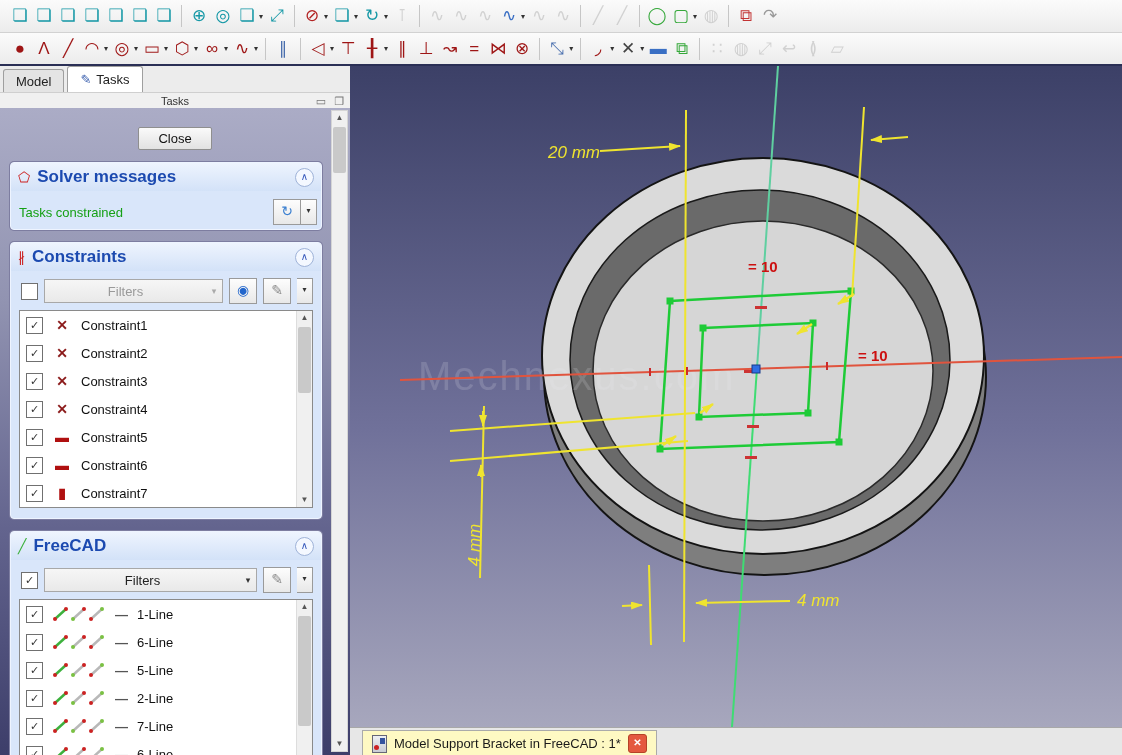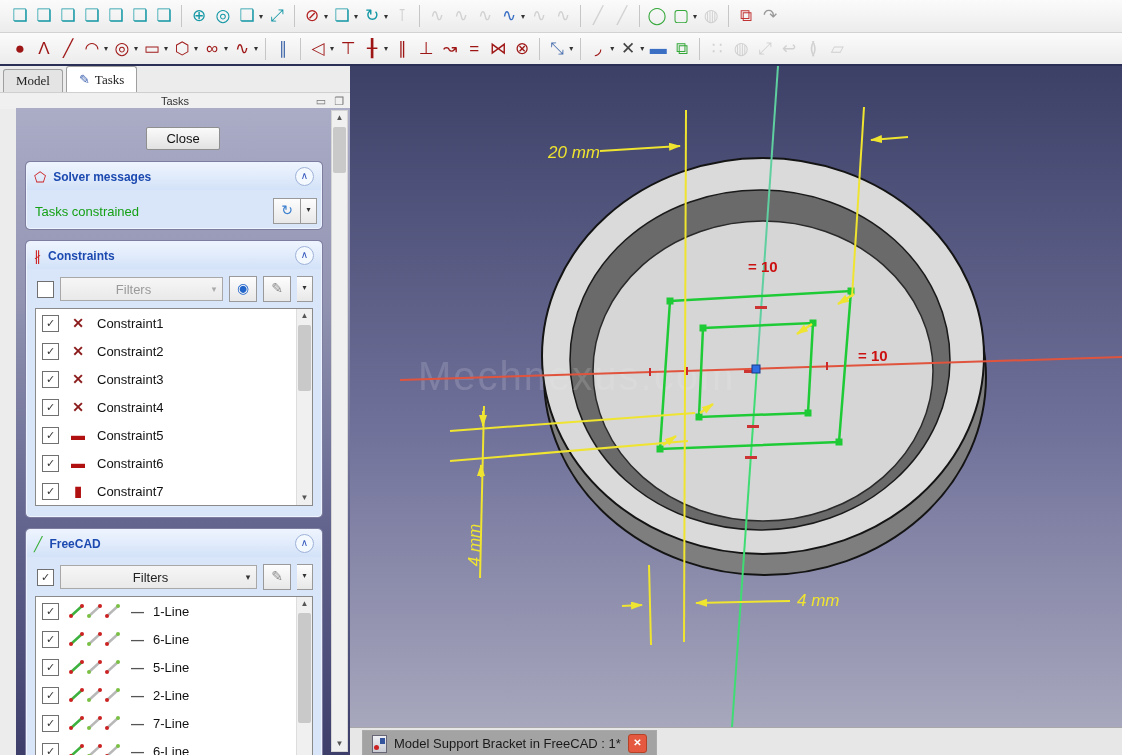--- a/index.html
+++ b/index.html
@@ -14,44 +14,44 @@
   .tb{display:inline-flex;align-items:center;height:26px;padding:0 1px;border-radius:3px;cursor:default;}
   .tb .glyph{font-size:17px;width:22px;text-align:center;line-height:26px;}
   .tb.disabled .glyph{opacity:.45;filter:grayscale(1);}
   .tb .dd{font-size:8px;color:#333;margin:0 1px;}
   .tbsep{width:1px;height:22px;background:#c6c6c6;margin:0 5px;flex:0 0 auto;}
 
   
   .sidebar{position:absolute;left:0;top:66px;width:350px;bottom:0;background:#ececec;}
   .side-tabs{height:26px;display:flex;align-items:flex-end;background:#ececec;padding-left:3px;gap:3px;}
   .stab{height:22px;display:flex;align-items:center;gap:5px;padding:0 12px;border:1px solid #9f9f9f;
-    border-bottom:none;border-radius:3px 3px 0 0;background:#e4e4e4;font-size:13px;color:#222;font-family:Liberation Serif, serif;}
+    border-bottom:none;border-radius:3px 3px 0 0;background:#e4e4e4;font-size:13px;color:#222;}
   .stab.active{background:#fff;height:25px;}
   .stab .picon{color:#3a5fae;font-size:13px;}
   .titlebar{height:16px;background:#f0f0f0;border-top:1px solid #cfcfcf;position:relative;
     text-align:center;font-size:11px;color:#333;line-height:16px;}
   .titlebar .winbtns{position:absolute;right:6px;top:0;display:flex;gap:8px;color:#777;font-size:11px;}
   .panel-body{position:absolute;left:0;right:0;top:42px;bottom:0;overflow:hidden;
-    background:linear-gradient(180deg,#abacc6 0%,#9193b1 30%,#63648e 65%,#3d3e6a 100%);margin-left:16px;}
+    background:linear-gradient(180deg,#abacc6 0%,#9193b1 30%,#63648e 65%,#3d3e6a 100%);}
   .vscroll{position:absolute;right:2px;top:3px;bottom:3px;width:15px;background:#f0f0f0;
     border:1px solid #d5d5d5;font-size:8px;color:#555;}
   .vscroll .sa{position:absolute;left:0;right:0;height:14px;text-align:center;line-height:14px;background:#f0f0f0;}
   .vscroll .sa.up{top:0;} .vscroll .sa.dn{bottom:0;}
   .vscroll .thumb{position:absolute;left:1px;right:1px;background:#c9c9c9;border-radius:2px;}
 
   .btn-close{display:block;margin:19px auto 6px auto;width:74px;height:23px;
     background:linear-gradient(#fafafa,#e2e2e2);border:1px solid #8f8f8f;border-radius:2px;
     font-family:"Liberation Sans",sans-serif;font-size:13px;color:#111;}
 
   .section{margin:12px 28px 0 10px;background:#d9e6fa;border:1px solid #eef4ff;border-radius:4px;
     box-shadow:0 0 0 1px #7d7da0;overflow:hidden;}
   .sec-head{display:flex;align-items:center;gap:7px;padding:4px 7px;
     background:linear-gradient(#eef4fe,#d3e2f8);}
   .sec-head .sicon{font-size:14px;}
-  .sec-title{font-weight:bold;color:#1c4ab0;font-size:12px;text-align:center;}
+  .sec-title{font-weight:bold;color:#1c4ab0;font-size:17px;text-align:center;}
   .collapse{margin-left:auto;width:17px;height:17px;border-radius:50%;background:#f4f8ff;
     border:1px solid #9fb3d8;color:#3356bb;font-size:10px;line-height:15px;text-align:center;}
   .solver-row{display:flex;align-items:center;padding:8px 4px 4px 8px;}
   .status-ok{color:#15a015;font-size:13px;}
   .mini-btn{width:26px;height:24px;background:linear-gradient(#fdfdfd,#e8e8e8);border:1px solid #9a9a9a;
     text-align:center;line-height:22px;font-size:14px;}
   .mini-dd{width:15px;height:24px;background:linear-gradient(#fdfdfd,#e8e8e8);border:1px solid #9a9a9a;
     border-left:none;text-align:center;line-height:22px;font-size:8px;color:#333;}
   .solver-row .spacer{flex:1;}
 
@@ -68,21 +68,21 @@
   .list.c-list{height:196px;} .list.e-list{height:200px;}
   .lrow{display:flex;align-items:center;height:28px;padding-left:6px;gap:9px;font-size:13px;color:#111;}
   .cicon{width:20px;text-align:center;font-size:14px;font-weight:bold;}
   .edash{color:#555;font-weight:bold;}
   .rlabel{white-space:nowrap;}
   .list .vscroll{right:0;top:0;bottom:0;border:none;border-left:1px solid #ddd;}
 
   
   .viewport{position:absolute;left:350px;top:66px;width:772px;height:661px;}
   .tabstrip{position:absolute;left:350px;top:727px;right:0;height:28px;background:#e7e7e7;border-top:1px solid #a8a8a8;}
-  .doc-tab{position:absolute;left:12px;top:2px;height:25px;background:#a3a3a3;border:1px solid #aaa;border-bottom:none;
+  .doc-tab{position:absolute;left:12px;top:2px;height:25px;background:#fef9c3;border:1px solid #aaa;border-bottom:none;
     display:flex;align-items:center;gap:7px;padding:0 9px;font-size:13px;color:#1a1a1a;}
   .doc-icon{position:relative;width:13px;height:16px;background:linear-gradient(#eef0f4,#c9ccd4);border:1px solid #667;}
   .doc-icon .dotr{position:absolute;left:1px;bottom:2px;width:5px;height:5px;border-radius:50%;background:#c22;}
   .doc-icon .dotb{position:absolute;right:1px;top:2px;width:5px;height:6px;background:#35549e;}
   .tab-close{width:17px;height:17px;background:#e4593f;border:1px solid #b54227;border-radius:3px;color:#fff;
     font-size:10px;font-weight:bold;line-height:15px;text-align:center;}
 </style>
 </head>
 <body>
 

